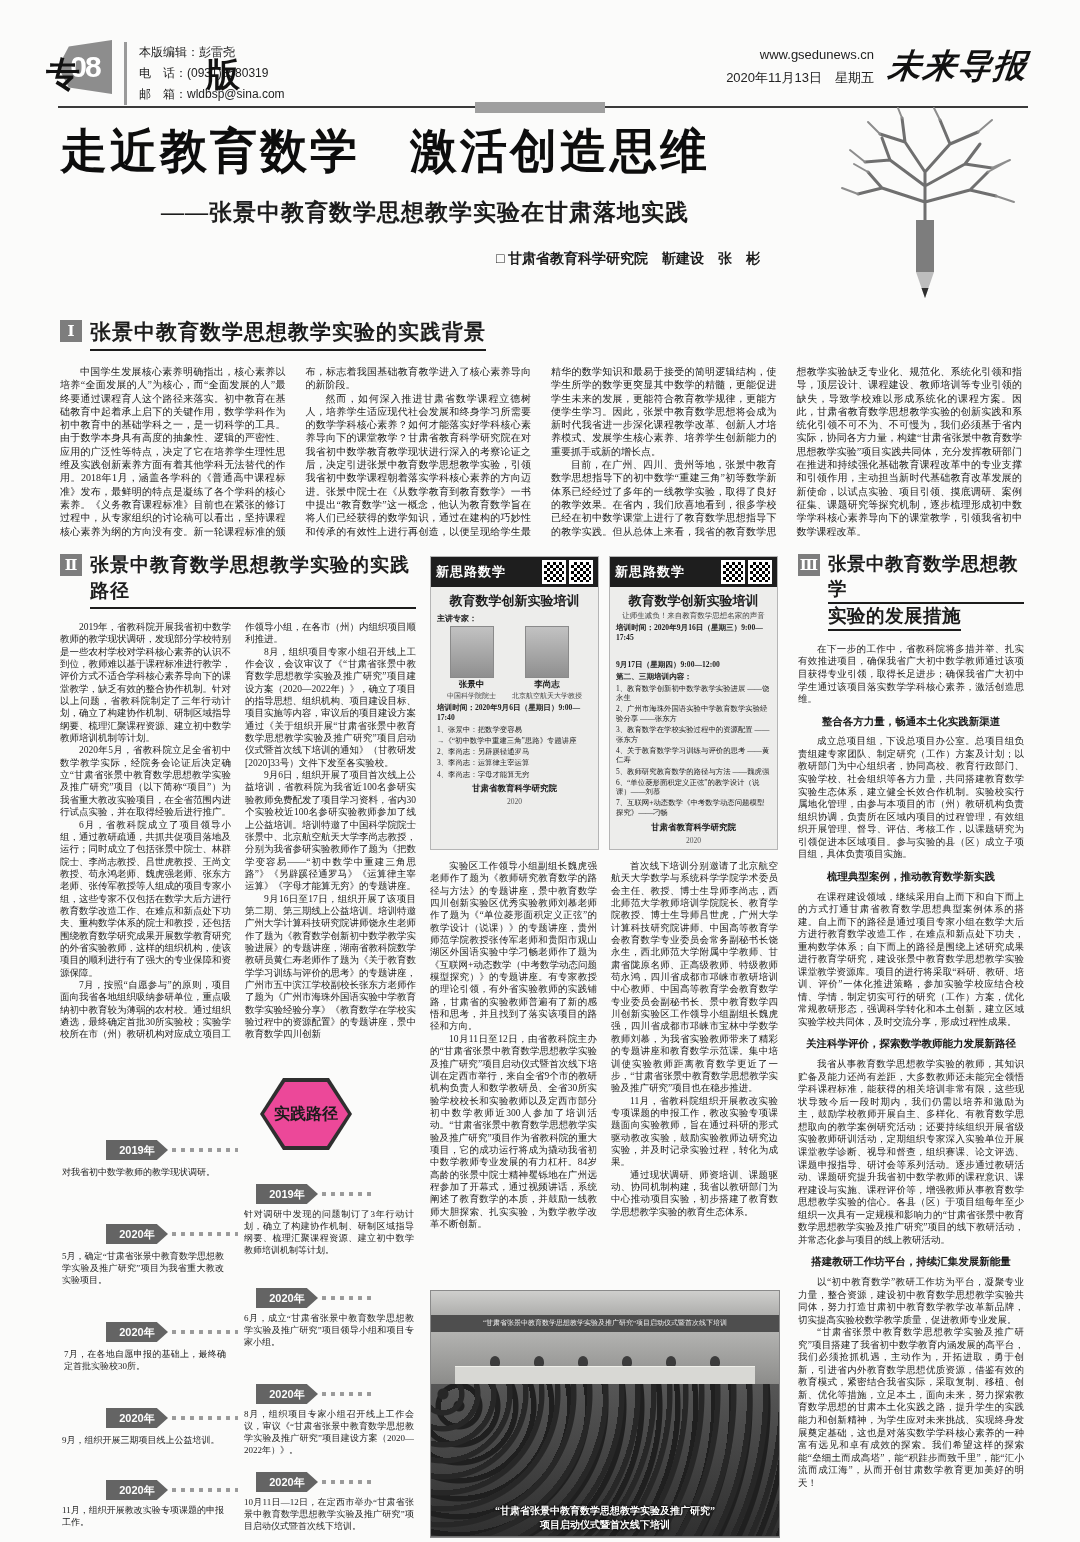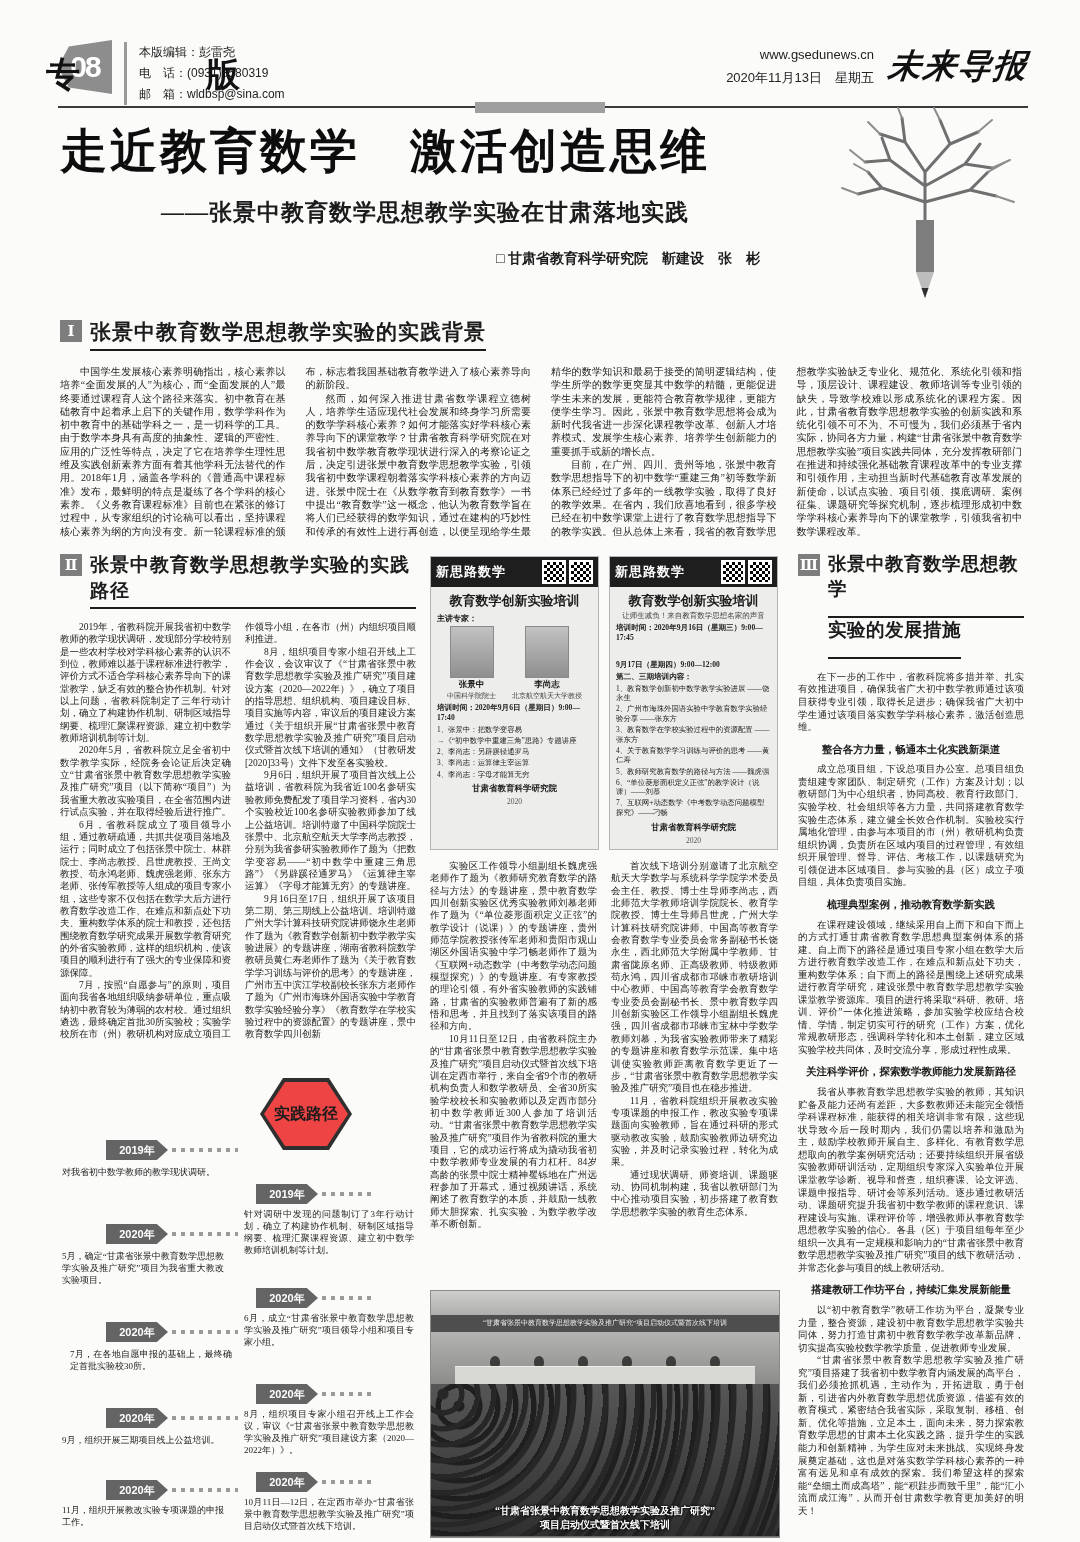--- a/index.html
+++ b/index.html
@@ -24,37 +24,37 @@
   .headline h1{margin:0;font-size:47px;font-weight:900;letter-spacing:3px;color:#0d0d0d;}
   .subtitle{margin-top:14px;text-align:center;font-size:23px;font-weight:700;letter-spacing:1px;}
   .byline{margin-top:22px;text-align:right;padding-right:30px;font-size:14px;font-weight:700;}
   .tree{position:absolute;right:40px;top:102px;}
   
   .sec-head{display:flex;align-items:flex-start;gap:8px;}
   .sec-num{flex:0 0 auto;width:22px;height:22px;margin-top:2px;background:#7d7d7d;color:#fff;text-align:center;
            line-height:22px;font-weight:bold;font-size:15px;}
   .sec-title{font-size:21px;font-weight:900;letter-spacing:1px;border-bottom:2.5px solid #1c1c1c;padding-bottom:3px;}
   .sec-title2{font-size:18.5px;font-weight:900;letter-spacing:.5px;line-height:1.35;}
-  .sec-title2 span{border-bottom:2.5px solid #1c1c1c;padding-bottom:14px;display:inline-block;}
+  .sec-title2 span{border-bottom:2.5px solid #1c1c1c;padding-bottom:0;display:inline-block;}
   p.np{margin:0;text-indent:2em;}
   
   .sec1{position:absolute;left:60px;top:318px;width:962px;}
   .sec1-body{margin-top:14px;height:198px;column-count:4;column-gap:20px;
              font-size:10px;line-height:1.33;text-align:justify;overflow:hidden;}
   
   .regA{position:absolute;left:60px;top:552px;width:356px;}
   .regA .sec-title{font-size:19px;}
   .secA-body{margin-top:12px;height:476px;column-count:2;column-gap:14px;
              font-size:9.5px;line-height:1.3;text-align:justify;overflow:hidden;}
   
   .timeline{position:absolute;left:60px;top:1074px;width:356px;height:468px;overflow:hidden;}
   .hex-outer{position:absolute;left:200px;top:4px;width:92px;height:72px;background:#2f2f2f;
              clip-path:polygon(25% 0,75% 0,100% 50%,75% 100%,25% 100%,0 50%);
              display:flex;align-items:center;justify-content:center;}
-  .hex-inner{width:84px;height:64px;background:#ef4444;clip-path:polygon(25% 0,75% 0,100% 50%,75% 100%,25% 100%,0 50%);
+  .hex-inner{width:84px;height:64px;background:#ec4899;clip-path:polygon(25% 0,75% 0,100% 50%,75% 100%,25% 100%,0 50%);
              display:flex;align-items:center;justify-content:center;font-weight:900;font-size:16px;
              text-align:center;line-height:1.25;}
   .tl-chip{position:absolute;width:62px;height:20px;background:#646464;color:#fff;font-size:11px;font-weight:bold;
            font-family:"Liberation Sans",sans-serif;display:flex;align-items:center;justify-content:center;
            clip-path:polygon(0 0,82% 0,100% 50%,82% 100%,0 100%);}
   .tl-dots{position:absolute;height:4px;width:66px;
            background:repeating-linear-gradient(90deg,#9b9b9b 0 4px,transparent 4px 9px);}
   .tl-text{position:absolute;font-size:9px;line-height:1.35;text-align:justify;color:#222;}
   
   .regB{position:absolute;left:430px;top:556px;width:348px;}
@@ -188,21 +188,21 @@
     <div class="tl-chip" style="left:46px;top:150px">2020年</div>
     <div class="tl-dots" style="left:112px;top:158px"></div>
     <div class="tl-text" style="left:2px;top:176px;width:162px">5月，确定“甘肃省张景中教育数学思想教学实验及推广研究”项目为我省重大教改实验项目。</div>
 
     <div class="tl-chip" style="left:196px;top:214px">2020年</div>
     <div class="tl-dots" style="left:262px;top:222px;width:50px"></div>
     <div class="tl-text" style="left:184px;top:238px;width:170px">6月，成立“甘肃省张景中教育数学思想教学实验及推广研究”项目领导小组和项目专家小组。</div>
 
     <div class="tl-chip" style="left:46px;top:248px">2020年</div>
     <div class="tl-dots" style="left:112px;top:256px"></div>
-    <div class="tl-text" style="left:10px;top:274px;width:162px">7月，在各地自愿申报的基础上，最终确定首批实验校30所。</div>
+    <div class="tl-text" style="left:4px;top:274px;width:162px">7月，在各地自愿申报的基础上，最终确定首批实验校30所。</div>
 
     <div class="tl-chip" style="left:196px;top:310px">2020年</div>
     <div class="tl-dots" style="left:262px;top:318px;width:50px"></div>
     <div class="tl-text" style="left:184px;top:334px;width:170px">8月，组织项目专家小组召开线上工作会议，审议《“甘肃省张景中教育数学思想教学实验及推广研究”项目建设方案（2020—2022年）》。</div>
 
     <div class="tl-chip" style="left:46px;top:334px">2020年</div>
     <div class="tl-dots" style="left:112px;top:342px"></div>
     <div class="tl-text" style="left:2px;top:360px;width:162px">9月，组织开展三期项目线上公益培训。</div>
 
     <div class="tl-chip" style="left:196px;top:398px">2020年</div>

